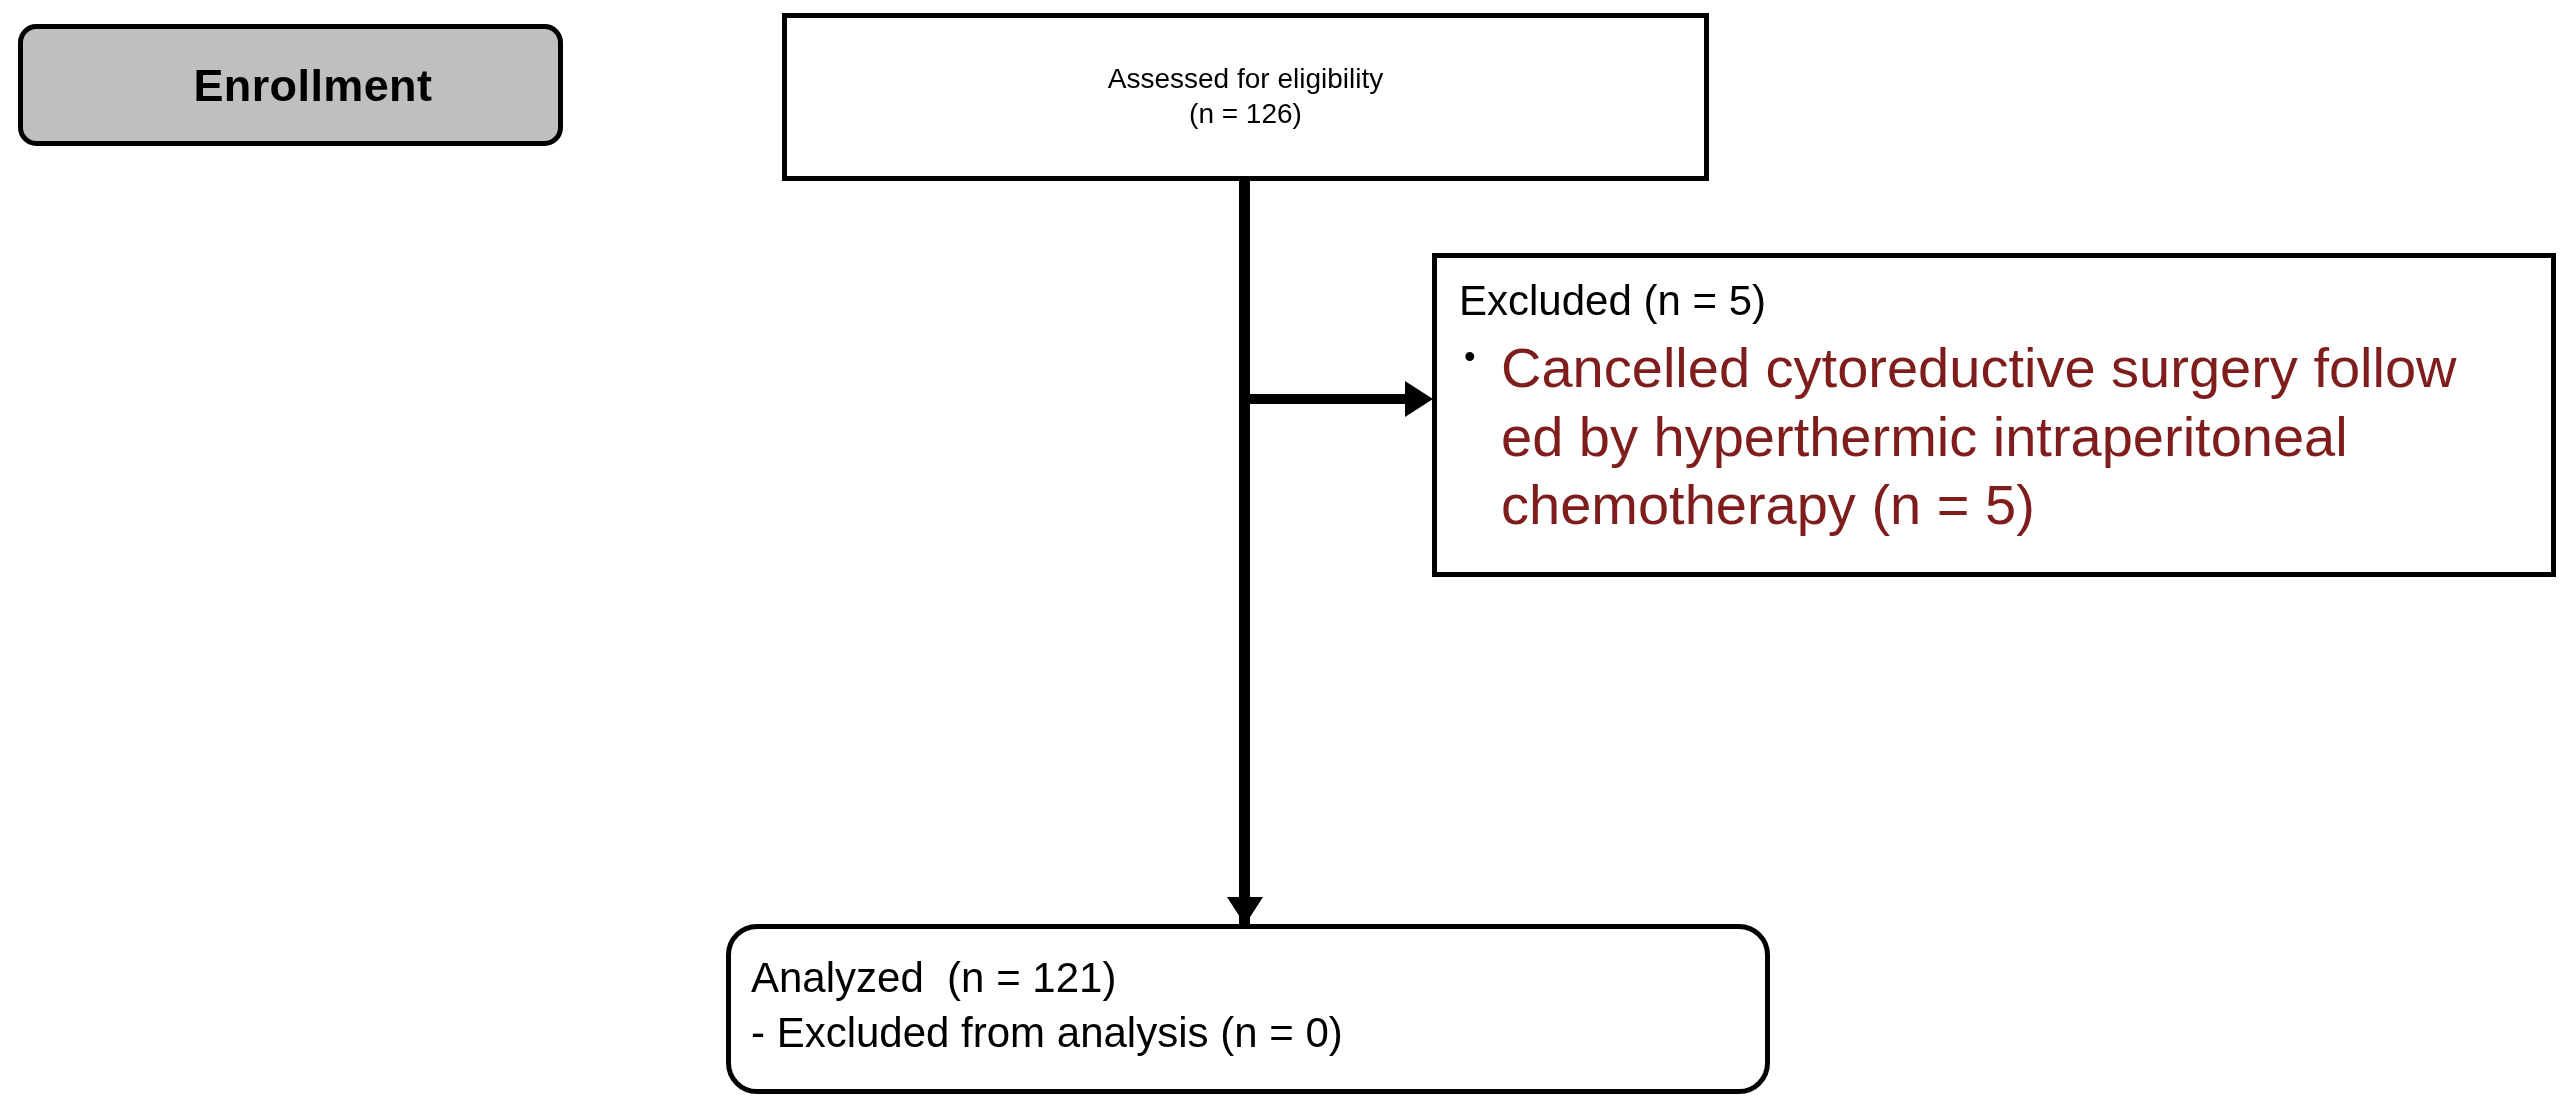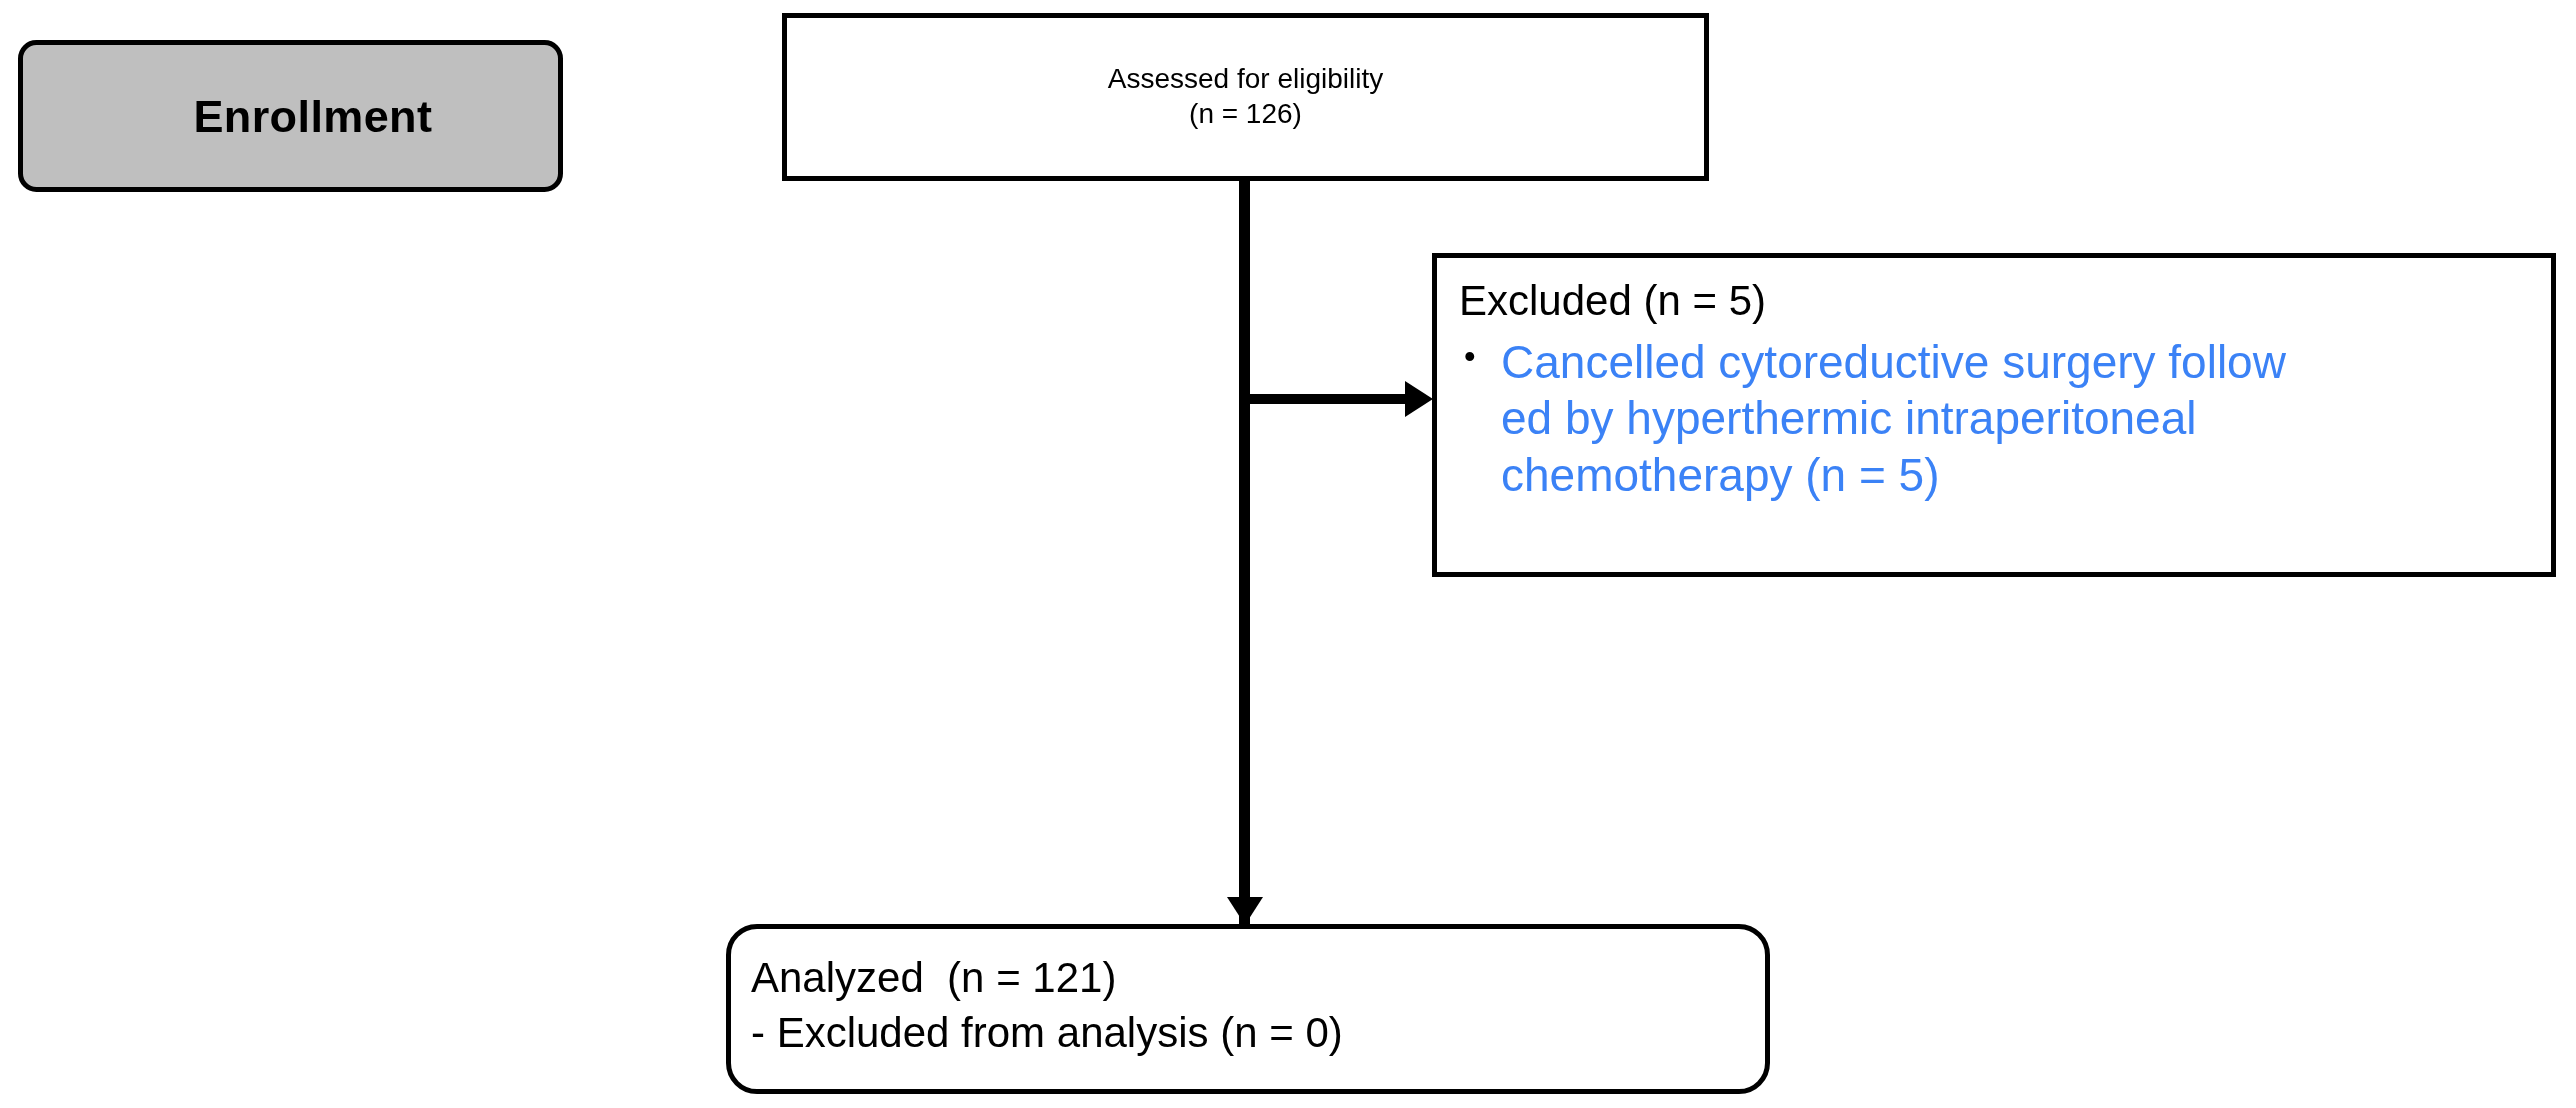--- a/index.html
+++ b/index.html
@@ -75,22 +75,22 @@
   .bullet-glyph {
     font-size: 33px;
     line-height: 1.38;
     color: #000000;
     width: 37px;
     flex: 0 0 37px;
     text-align: left;
     padding-left: 5px;
   }
   .bullet-text {
-    font-size: 46px;
-    color: #3b82f6;
+    font-size: 56px;
+    color: #7f1d1d;
     line-height: 1.22;
     white-space: pre-line;
     flex: 1 1 auto;
   }
 
   
   .analyzed-inner {
     padding: 22px 8.4px 8.4px 20px;
   }
   .analyzed-line {
@@ -124,21 +124,21 @@
     border-left: 18.4px solid transparent;
     border-right: 18.4px solid transparent;
     border-top: 28.4px solid #000000;
   }
 </style>
 </head>
 <body>
 
 <div id="canvas">
 
-  <div class="stage-pill" style="left:18.4px; top:40px; width:545px; height:152px;padding-left:44px;">
+  <div class="stage-pill" style="left:18.4px; top:24px; width:545px; height:122px;padding-left:44px;">
     <span class="stage-label">Enrollment</span>
   </div>
 
 
   <div class="flow-box box-centered" style="left:782px; top:12.5px; width:927px; height:168px;">
     <span class="box-text">Assessed for eligibility
 (n = 126)</span>
   </div>
 
   <div class="v-line" style="left:1239px; top:181px; width:11px; height:745px;"></div>

